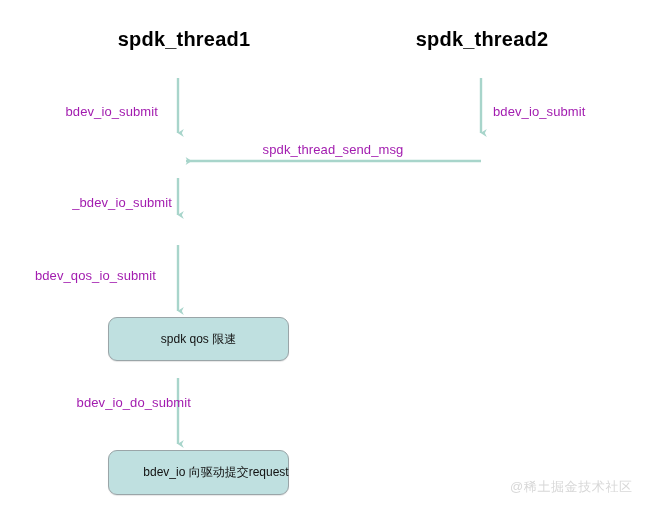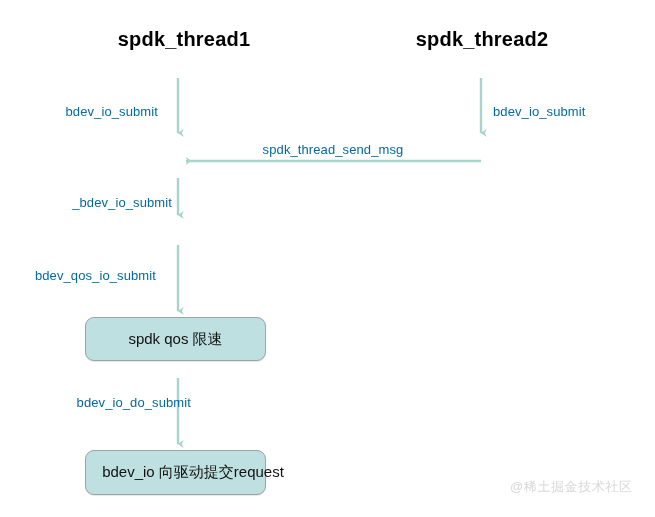--- a/index.html
+++ b/index.html
@@ -23,45 +23,46 @@
     font-weight: bold;
     color: #000000;
     letter-spacing: 0.2px;
     white-space: nowrap;
     transform: translateX(-50%);
     text-align: center;
   }
   .edge-label {
     position: absolute;
     font-size: 13px;
-    color: #0369a1;
+    color: #a21caf;
     white-space: nowrap;
     letter-spacing: 0.1px;
   }
   .edge-label.right-aligned {
     text-align: right;
     transform: translateX(-100%);
   }
   .edge-label.centered {
     text-align: center;
     transform: translateX(-50%);
   }
   .node-box {
     position: absolute;
     box-sizing: border-box;
     background: #bfe0e0;
     border: 1px solid #9aa5a8;
     border-radius: 9px;
     display: flex;
     align-items: center;
     justify-content: center;
-    font-size: 15px;
+    font-size: 12px;
     color: #111111;
     box-shadow: 0 1px 1px rgba(0,0,0,0.10);
     white-space: nowrap;
+    margin-left: 23px;
   }
   .arrow-svg {
     position: absolute;
     left: 0;
     top: 0;
     width: 655px;
     height: 517px;
     pointer-events: none;
   }
   .watermark {

